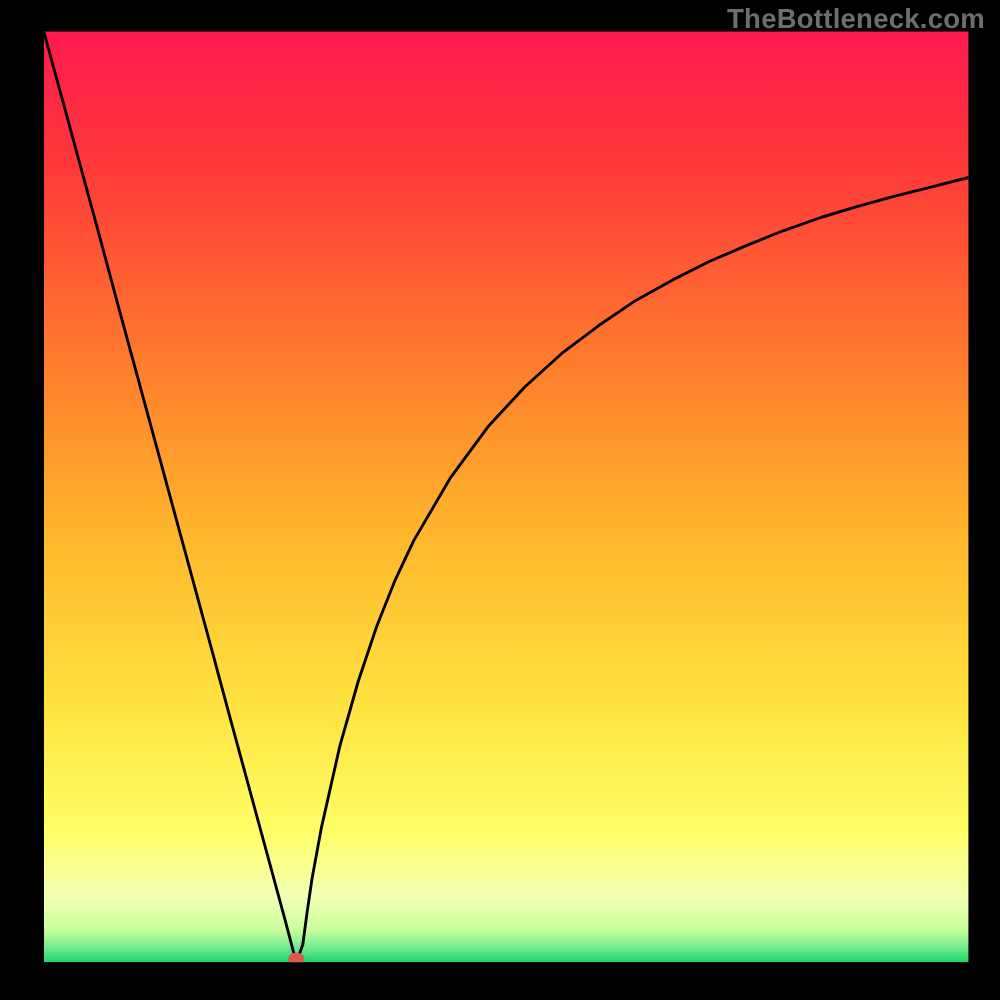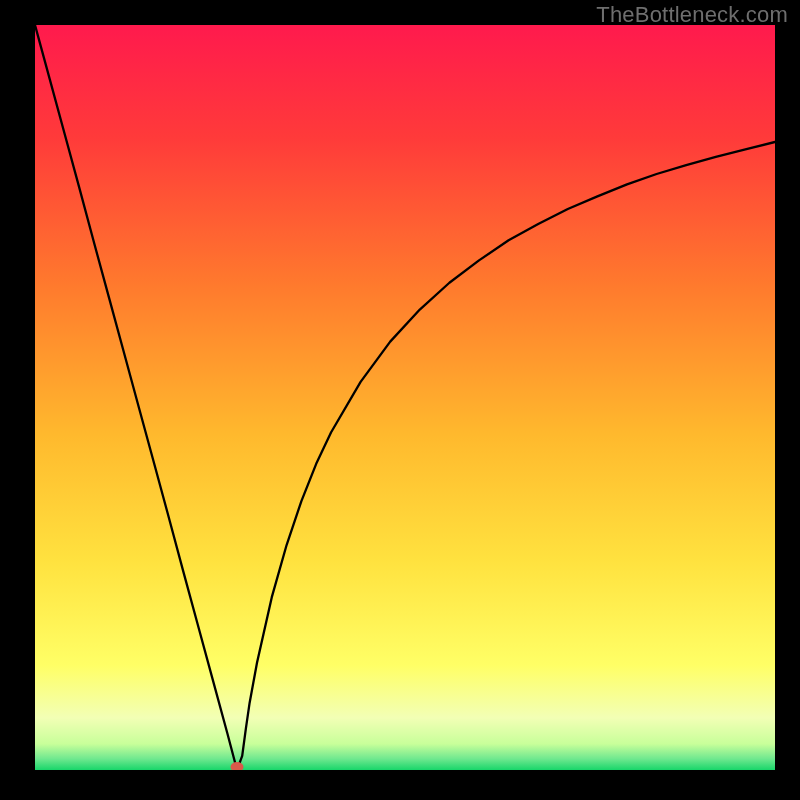--- a/index.html
+++ b/index.html
@@ -29,21 +29,21 @@
     display: block;
     width: 100%;
     height: 100%;
   }
   .watermark {
     position: absolute;
     top: 2px;
     right: 12px;
     color: #6e6e6e;
     font-size: 22px;
-    font-weight: 400;
+    font-weight: 700;
     letter-spacing: 0.2px;
     user-select: none;
   }
 </style>
 </head>
 <body>
 
 <div class="frame">
 
   <div class="plot-area">

